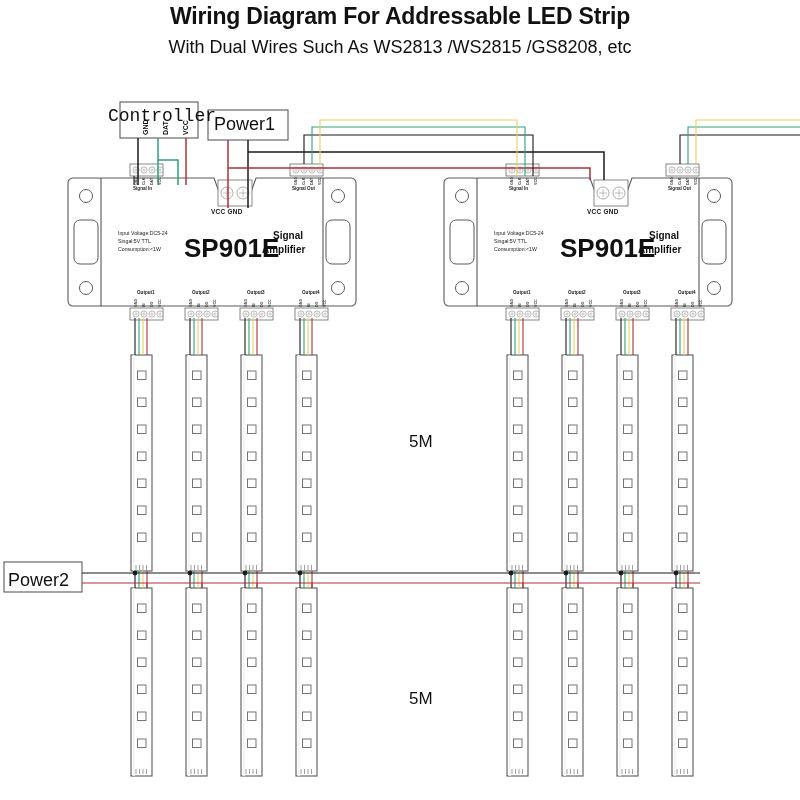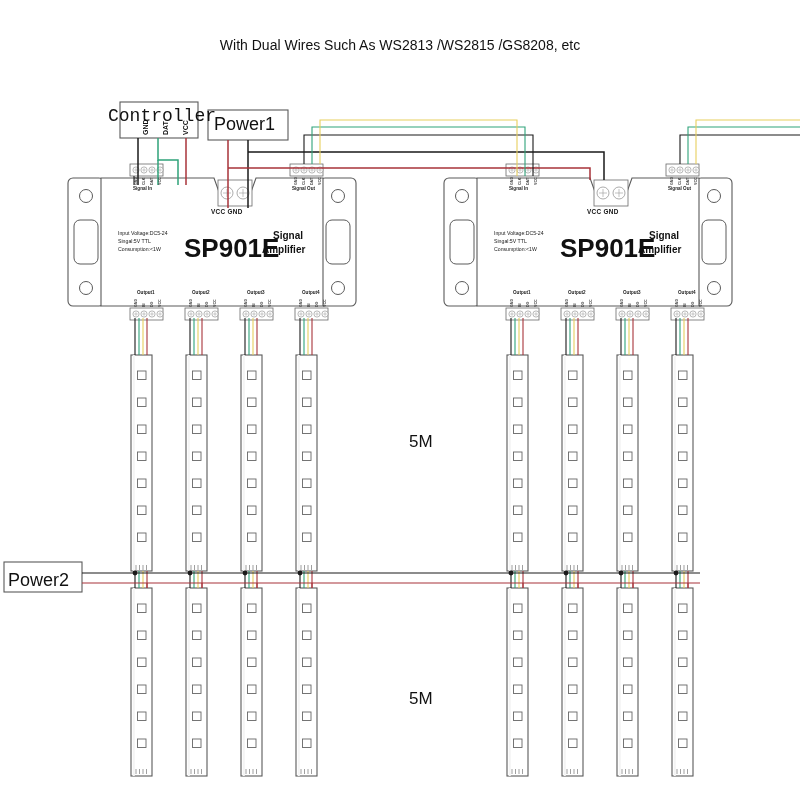--- a/index.html
+++ b/index.html
@@ -1,39 +1,40 @@
 <!DOCTYPE html>
 <html><head>
 <meta charset="utf-8">
 <title>Wiring Diagram For Addressable LED Strip</title>
 <style>
   html,body{margin:0;padding:0;background:#ffffff;}
   body{width:800px;height:800px;overflow:hidden;font-family:"Liberation Sans",sans-serif;color:#111;}
   #stage{position:relative;width:800px;height:800px;}
   svg#diagram{position:absolute;left:0;top:0;width:800px;height:800px;display:block;}
   .ttl{position:absolute;width:800px;text-align:center;font-weight:bold;font-size:23px;letter-spacing:-0.2px;top:3px;}
-  .sub{position:absolute;width:800px;text-align:center;font-size:14px;top:37px;}
+  .sub{position:absolute;width:800px;text-align:center;font-size:18px;top:37px;}
   .boxlabel{position:absolute;font-size:18px;color:#111;white-space:nowrap;}
   .meas{position:absolute;font-size:17px;color:#111;}
   .devname{position:absolute;font-size:26px;font-weight:bold;letter-spacing:0px;white-space:nowrap;}
   .devfn{position:absolute;font-size:10px;font-weight:bold;line-height:1.15;text-align:center;white-space:nowrap;}
   .spec{position:absolute;font-size:5.2px;line-height:1.45;white-space:nowrap;color:#1a1a1a;}
   .tinylbl{position:absolute;font-size:4.6px;font-weight:bold;white-space:nowrap;color:#222;}
   .outlbl{position:absolute;font-size:4.6px;font-weight:bold;white-space:nowrap;color:#222;}
   .vccgnd{position:absolute;font-size:6.4px;font-weight:bold;white-space:nowrap;color:#111;letter-spacing:.3px;}
   .pinv{position:absolute;font-size:3.6px;font-weight:bold;white-space:nowrap;color:#333;
         transform-origin:0 0;transform:rotate(-90deg);}
   .ctlv{position:absolute;font-size:7px;font-weight:bold;white-space:nowrap;color:#111;
         transform-origin:0 0;transform:rotate(-90deg);}
 </style>
 </head>
 <body>
 
 <div id="stage">
 
+  <div class="ttl">Wiring Diagram For Addressable LED Strip</div>
   <div class="sub">With Dual Wires Such As WS2813 /WS2815 /GS8208, etc</div>
 
   <svg id="diagram" viewBox="0 0 800 800">
     <defs>
       <style>
         .ol{fill:#fff;stroke:#5a5a5a;stroke-width:1.1;}
         .olm{fill:#fff;stroke:#6a6a6a;stroke-width:0.8;}
         .wb{stroke:#1a1a1a;stroke-width:1.5;fill:none;}
         .wr{stroke:#a8333a;stroke-width:1.5;fill:none;}
         .wg{stroke:#2fa37a;stroke-width:1.5;fill:none;}

